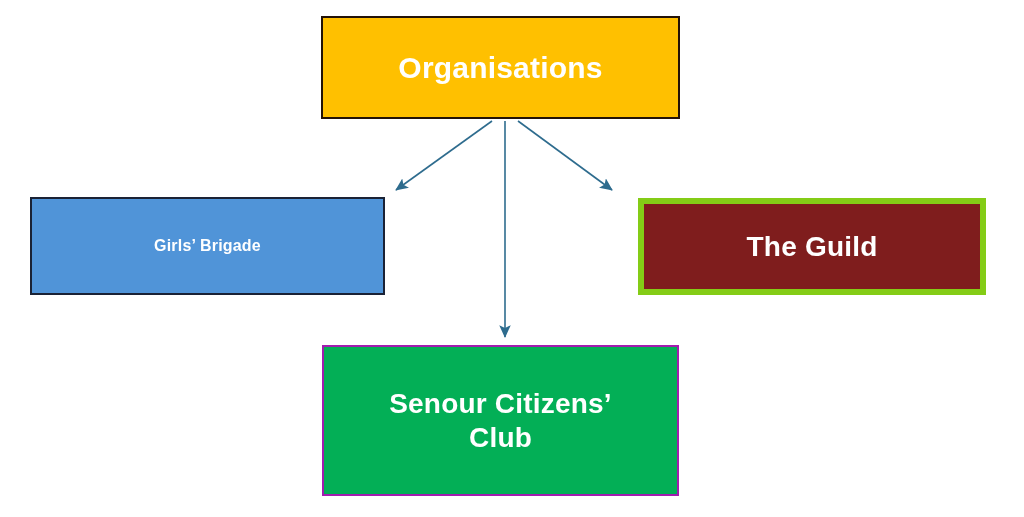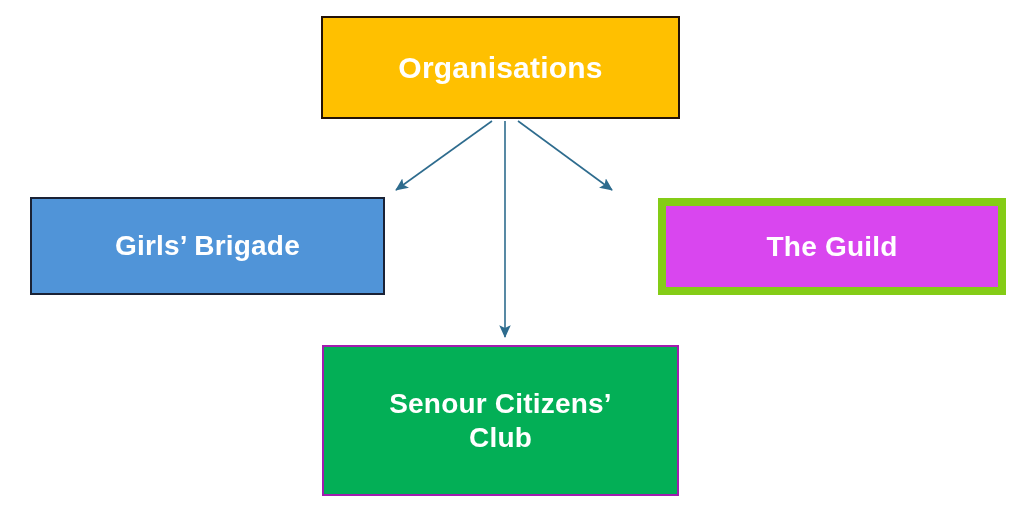--- a/index.html
+++ b/index.html
@@ -46,30 +46,30 @@
     font-size: 30px;
   }
 
   #node-girls-brigade {
     left: 30px;
     top: 197px;
     width: 355px;
     height: 98px;
     background: #5094D8;
     border: 2px solid #1a2235;
-    font-size: 28px;
+    font-size: 16px;
   }
 
   #node-the-guild {
-    left: 658px;
+    left: 638px;
     top: 198px;
     width: 348px;
     height: 97px;
-    background: #d946ef;
-    border: 8px solid #84cc16;
+    background: #7f1d1d;
+    border: 6px solid #84cc16;
     font-size: 28px;
   }
 
   #node-senior-citizens-club {
     left: 322px;
     top: 345px;
     width: 357px;
     height: 151px;
     background: #03AF56;
     border: 2px solid #a21caf;

